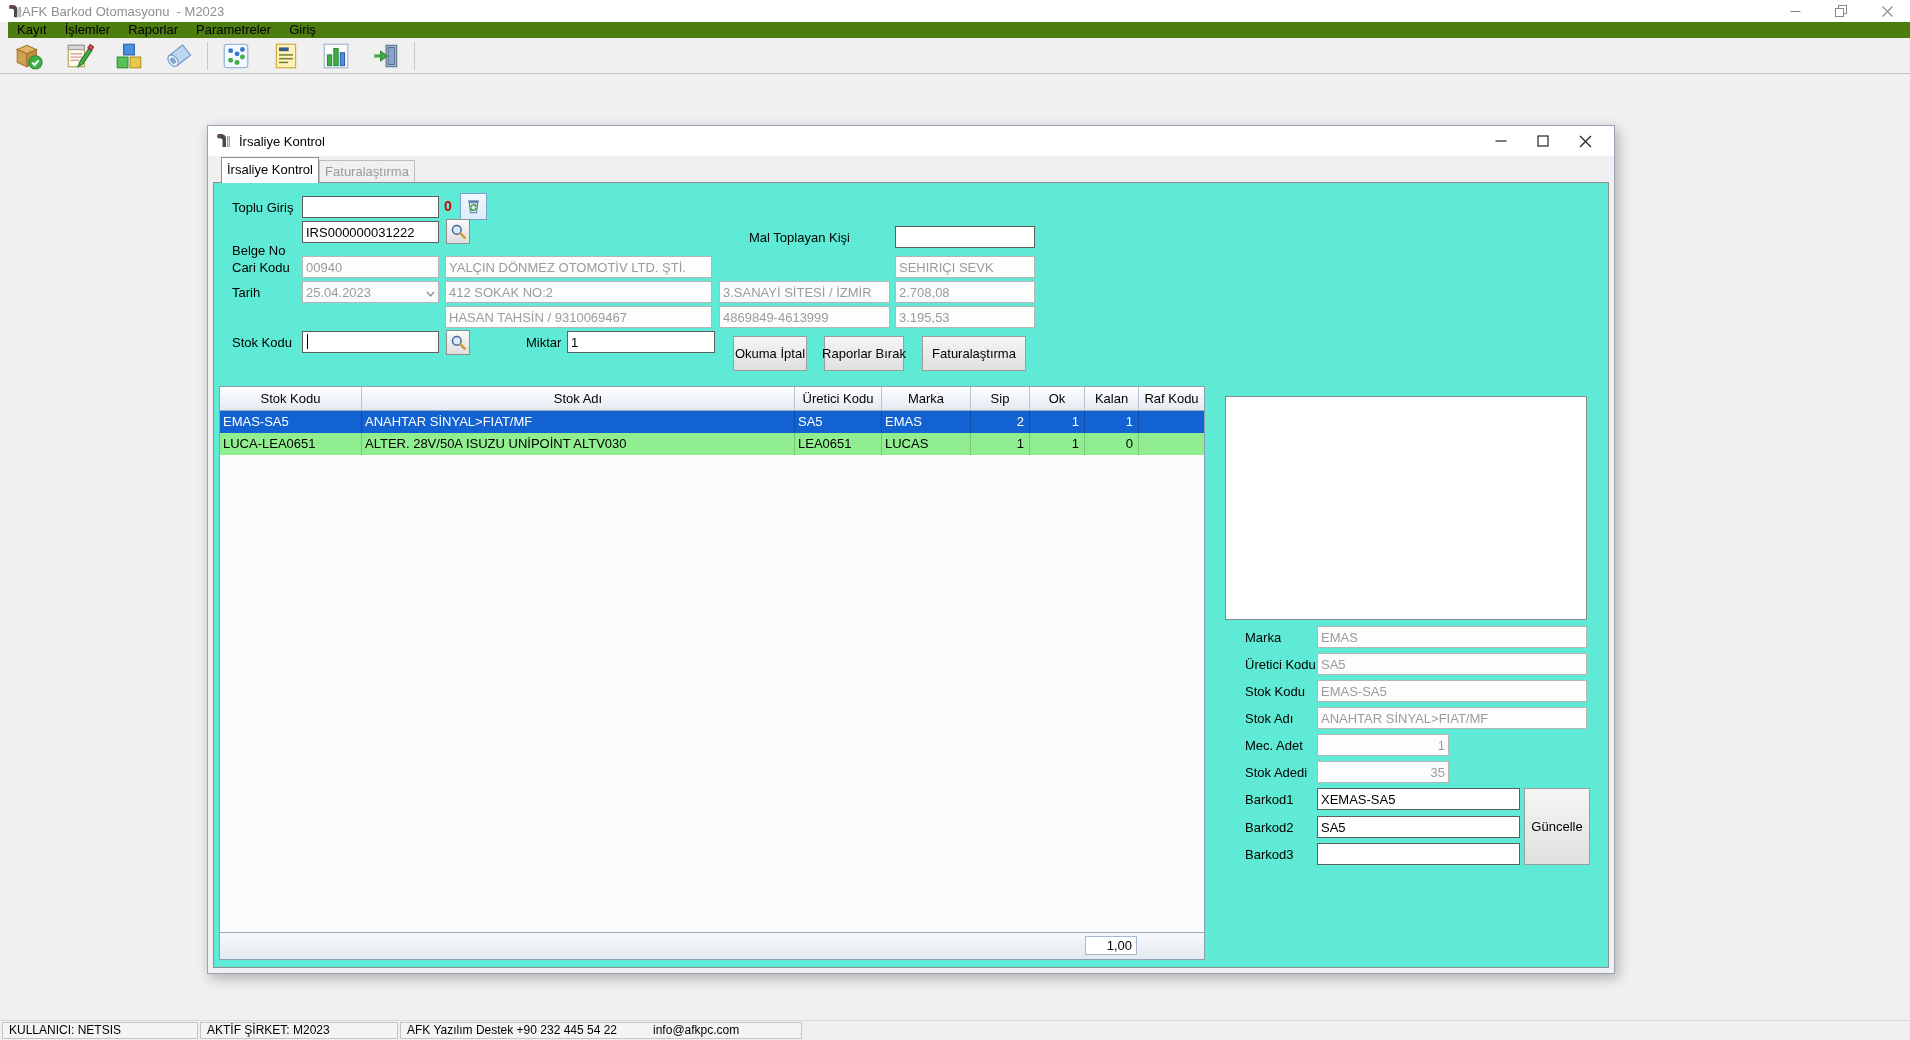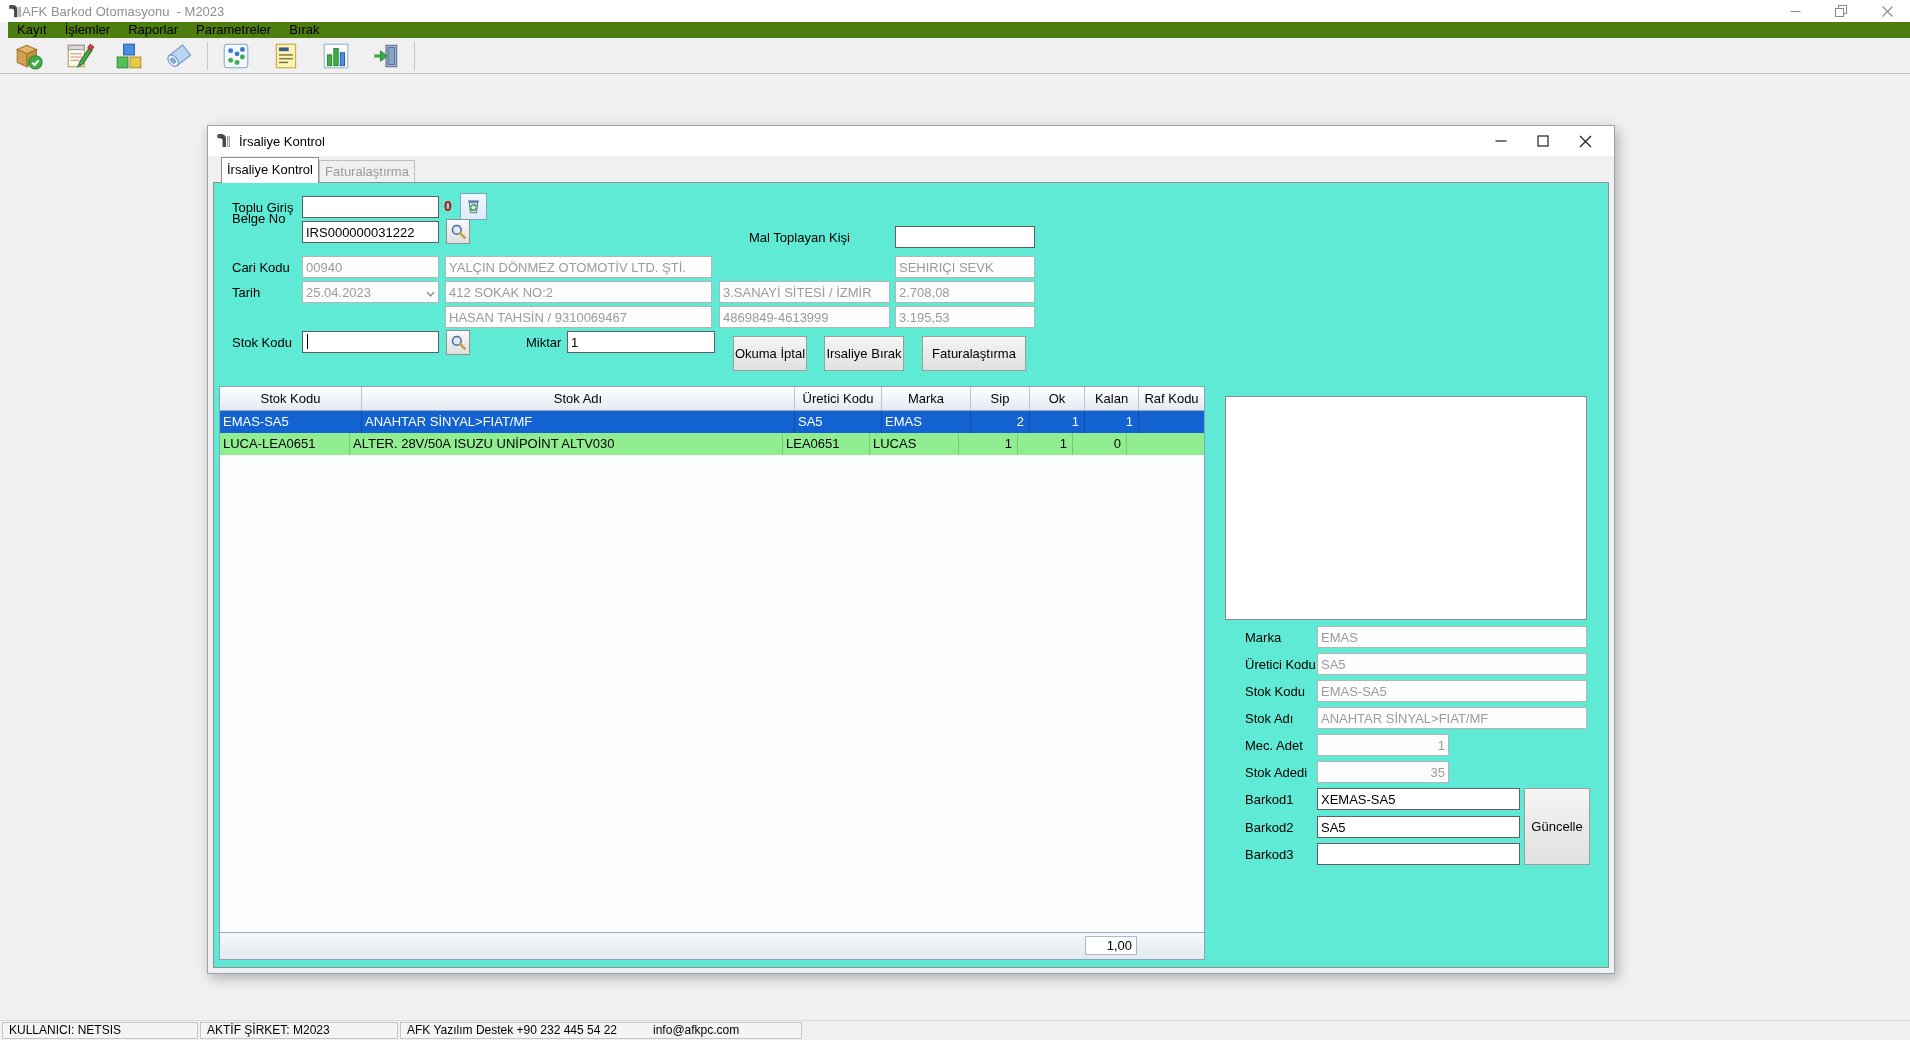--- a/index.html
+++ b/index.html
@@ -92,21 +92,21 @@
         </svg>
       </span>
   </span>
 </div>
 
 <div class="menubar">
   <span class="menu-item">Kayıt</span>
   <span class="menu-item">İşlemler</span>
   <span class="menu-item">Raporlar</span>
   <span class="menu-item">Parametreler</span>
-  <span class="menu-item">Bırak</span>
+  <span class="menu-item">Giriş</span>
 </div>
 
 <div class="toolbar">
   <span class="tool-btn">
     <svg width="30" height="30" viewBox="0 0 28 28">
         <path d="M3 8 L12 4 L21 8 L12 12 Z" fill="#e3b469" stroke="#a07830"></path>
         <path d="M3 8 L3 20 L12 24 L12 12 Z" fill="#d2a052" stroke="#a07830"></path>
         <path d="M21 8 L21 20 L12 24 L12 12 Z" fill="#c08f42" stroke="#a07830"></path>
         <circle cx="20" cy="20" r="6.2" fill="#3fae49" stroke="#2c8a36"></circle>
         <path d="M17 20.2 l2.2 2.2 l3.8 -4.4" stroke="#fff" stroke-width="1.8" fill="none"></path>
@@ -225,21 +225,21 @@
         <svg width="19" height="19" viewBox="0 0 18 18">
             <rect x="4" y="3.2" width="10" height="1.8" fill="#5a7aa0"></rect>
             <path d="M5 5.5 h8 l-1.1 9.5 h-5.8 z" fill="#dce8f5" stroke="#5a7aa0"></path>
             <path d="M6.4 9.8 a2.8 2.8 0 0 1 5.2 -1" stroke="#2ca02c" stroke-width="1.4" fill="none"></path>
             <path d="M11.6 10.2 a2.8 2.8 0 0 1 -5.2 1" stroke="#2ca02c" stroke-width="1.4" fill="none"></path>
             <path d="M11.2 7.6 l1.2 1.4 -1.8 0.4 z" fill="#2ca02c"></path>
             <path d="M6.8 12.4 l-1.2 -1.4 1.8 -0.4 z" fill="#2ca02c"></path>
           </svg>
       </span>
 
-      <span class="lbl abs" style="left:18px;top:28px">Belge No</span>
+      <span class="lbl abs" style="left:18px;top:60px">Belge No</span>
       <input class="tb abs" style="left: 88px; top: 38px; width: 137px;" value="IRS000000031222">
       <span class="icon-btn abs" style="left:232px;top:36px;width:24px;height:25px">
         <svg width="17" height="17" viewBox="0 0 16 16">
             <circle cx="6.4" cy="6.4" r="4.1" fill="#dcebfa" stroke="#4a6a9a" stroke-width="1.4"></circle>
             <line x1="9.6" y1="9.6" x2="13.8" y2="13.8" stroke="#c89a3a" stroke-width="2.4" stroke-linecap="round"></line>
           </svg>
       </span>
 
       <span class="lbl abs" style="left:18px;top:77px">Cari Kodu</span>
       <input class="tb dis abs" style="left: 88px; top: 73px; width: 137px;" value="00940">
@@ -270,21 +270,21 @@
       <span class="icon-btn abs" style="left:232px;top:147px;width:24px;height:25px">
         <svg width="17" height="17" viewBox="0 0 16 16">
             <circle cx="6.4" cy="6.4" r="4.1" fill="#dcebfa" stroke="#4a6a9a" stroke-width="1.4"></circle>
             <line x1="9.6" y1="9.6" x2="13.8" y2="13.8" stroke="#c89a3a" stroke-width="2.4" stroke-linecap="round"></line>
           </svg>
       </span>
       <span class="lbl abs" style="left:312px;top:152px">Miktar</span>
       <input class="tb abs" style="left: 353px; top: 148px; width: 148px;" value="1">
 
       <div class="btn abs" style="left:519px;top:153px;width:74px;height:35px">Okuma İptal</div>
-      <div class="btn abs" style="left:610px;top:153px;width:80px;height:35px">Irsaliye Bırak</div>
+      <div class="btn abs" style="left:610px;top:153px;width:80px;height:35px">Raporlar Bırak</div>
       <div class="btn abs" style="left:708px;top:153px;width:104px;height:35px">Faturalaştırma</div>
 
       <div class="grid">
         <div class="g-head">
           <span class="g-hcell" style="width:142px">Stok Kodu</span>
           <span class="g-hcell" style="width:433px">Stok Adı</span>
           <span class="g-hcell" style="width:87px">Üretici Kodu</span>
           <span class="g-hcell" style="width:89px">Marka</span>
           <span class="g-hcell" style="width:59px">Sip</span>
           <span class="g-hcell" style="width:55px">Ok</span>
@@ -295,21 +295,21 @@
           <span class="g-cell" style="width:142px">EMAS-SA5</span>
           <span class="g-cell" style="width:433px">ANAHTAR SİNYAL&gt;FIAT/MF</span>
           <span class="g-cell" style="width:87px">SA5</span>
           <span class="g-cell" style="width:89px">EMAS</span>
           <span class="g-cell num" style="width:59px">2</span>
           <span class="g-cell num" style="width:55px">1</span>
           <span class="g-cell num" style="width:54px">1</span>
           <span class="g-cell" style="flex:1;border-right:none"></span>
         </div>
         <div class="g-row ok">
-          <span class="g-cell" style="width:130px">LUCA-LEA0651</span>
+          <span class="g-cell" style="width:142px">LUCA-LEA0651</span>
           <span class="g-cell" style="width:433px">ALTER. 28V/50A ISUZU UNİPOİNT ALTV030</span>
           <span class="g-cell" style="width:87px">LEA0651</span>
           <span class="g-cell" style="width:89px">LUCAS</span>
           <span class="g-cell num" style="width:59px">1</span>
           <span class="g-cell num" style="width:55px">1</span>
           <span class="g-cell num" style="width:54px">0</span>
           <span class="g-cell" style="flex:1;border-right:none"></span>
         </div>
         <div class="g-fill"></div>
         <div class="g-foot">

